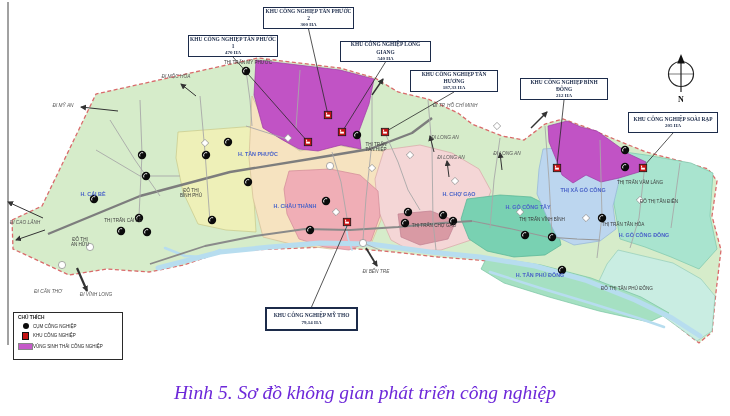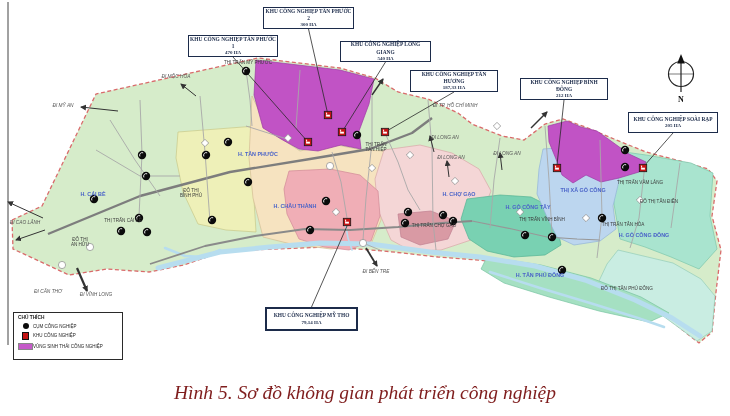--- a/index.html
+++ b/index.html
@@ -17,21 +17,21 @@
   #legend{position:absolute;left:13px;top:312px;width:110px;height:48px;border:1.7px solid #2a2a2a;
           background:#fff;box-sizing:border-box;padding:2px 4px;}
   #legend-title{font:bold 4.8px "Liberation Sans",sans-serif;color:#222;}
   .legend-item{display:flex;align-items:center;margin-top:3px;}
   .legend-icon{width:15px;display:flex;justify-content:center;align-items:center;flex:0 0 15px;}
   .legend-label{font:4.5px "Liberation Sans",sans-serif;color:#222;}
   .li-circle{width:6px;height:6px;border-radius:50%;background:#0b0b0b;}
   .li-square{width:5.5px;height:5.5px;background:#c41414;border:.6px solid #111;}
   .li-rect{width:13px;height:5px;border:.6px solid #888;}
   #caption{position:absolute;left:0;top:382px;width:730px;text-align:center;
-           font:italic 19.5px "Liberation Serif",serif;color:#7f1d1d;}
+           font:italic 19.5px "Liberation Serif",serif;color:#6d28d9;}
 </style>
 </head>
 <body>
 
 <div id="figure">
   <svg id="map-svg" width="730" height="378" viewBox="0 0 730 378">
       <defs>
         <marker id="ah" markerWidth="7" markerHeight="7" refX="5" refY="3" orient="auto" markerUnits="userSpaceOnUse">
           <path d="M0,0 L6,3 L0,6 Z" fill="#333333"></path>
         </marker>

